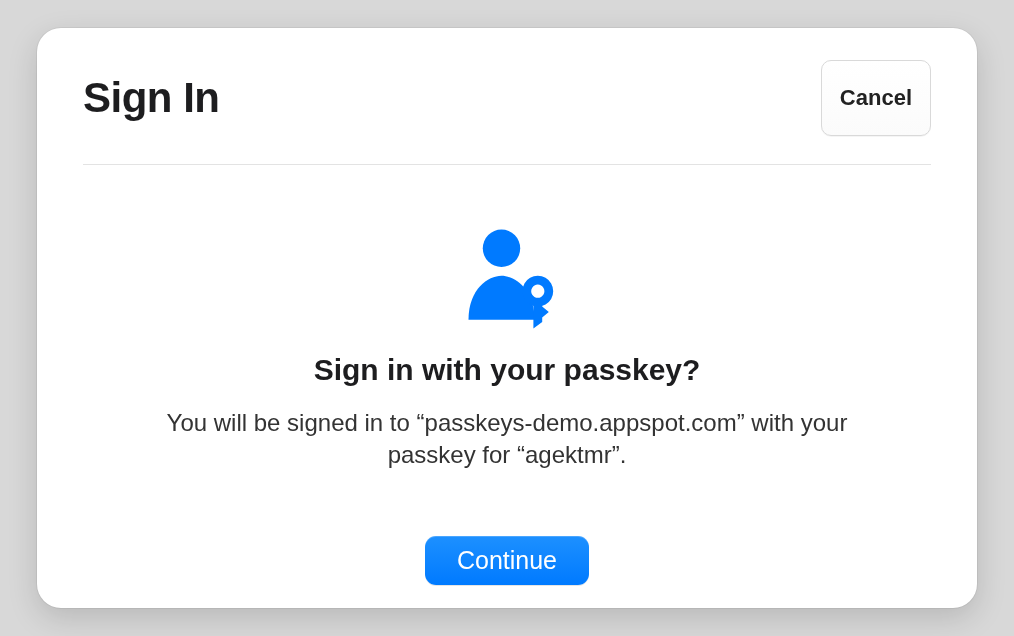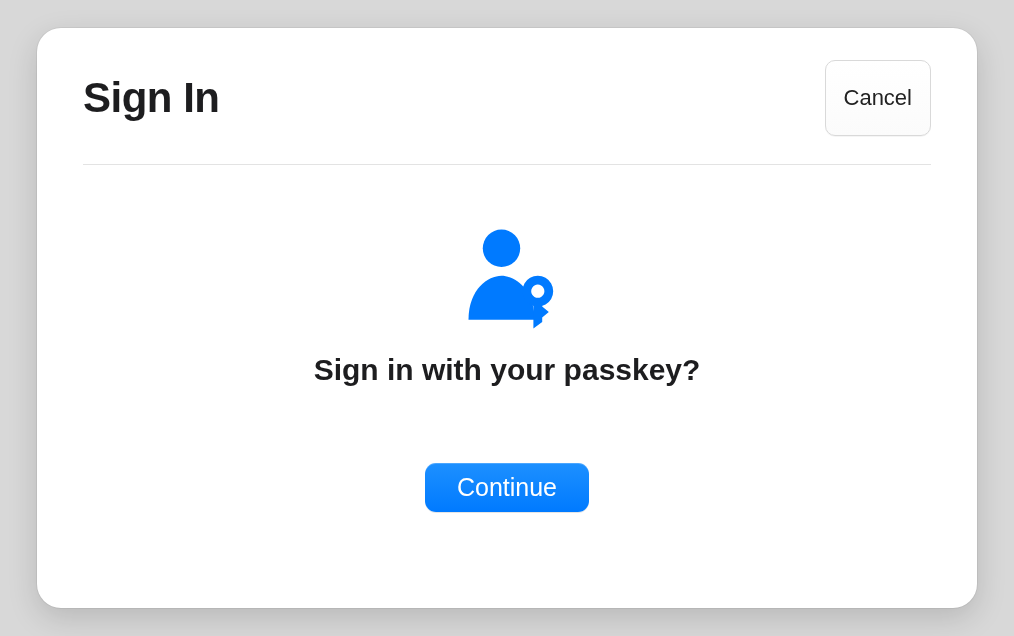--- a/index.html
+++ b/index.html
@@ -31,21 +31,21 @@
       border-bottom: 1px solid #e3e3e3;
     }
     .dialog-title {
       font-size: 42px;
       font-weight: 700;
       color: #1d1d1f;
       letter-spacing: -0.5px;
     }
     .cancel-button {
       font-size: 22px;
-      font-weight: 400;
+      font-weight: 700;
       color: #222;
       background: linear-gradient(#ffffff, #fbfbfb);
       border: 1px solid #d9d9d9;
       border-radius: 10px;
       padding: 24px 18px;
       box-shadow: 0 1px 0 rgba(0,0,0,0.04);
       cursor: pointer;
     }
     .dialog-body {
       flex: 1;
@@ -60,21 +60,21 @@
       color: #007aff;
       margin-bottom: 14px;
     }
     .icon-wrap svg { width: 100%; height: 100%; display:block; }
     .body-title {
       font-size: 30px;
       font-weight: 700;
       color: #1d1d1f;
       text-align: center;
       margin-top: 6px;
-      margin-bottom: 12px;
+      margin-bottom: 20px;
     }
     .body-text {
       font-size: 24px;
       font-weight: 400;
       color: #333;
       text-align: center;
       line-height: 1.35;
       max-width: 760px;
     }
     .continue-button {
@@ -105,15 +105,16 @@
         <circle cx="45" cy="23" r="17"></circle>
 
         <path d="M15 88 C15 60 33 48 45 48 C57 48 75 60 75 88 Z"></path>
 
         <path d="M78 48 a14 14 0 1 0 0.01 0 Z M78 56 a6 6 0 1 1 -0.01 0 Z" fill-rule="evenodd"></path>
 
         <path d="M74 74 L74 96 L82 90 L82 86 L88 81 L82 76 L82 74 Z"></path>
       </svg>
     </div>
     <div class="body-title">Sign in with your passkey?</div>
+    <div class="body-text">You will be signed in to “passkeys-demo.appspot.com” with your passkey for “agektmr”.</div>
     <button class="continue-button">Continue</button>
   </div>
 </div>
 
 </body></html>

